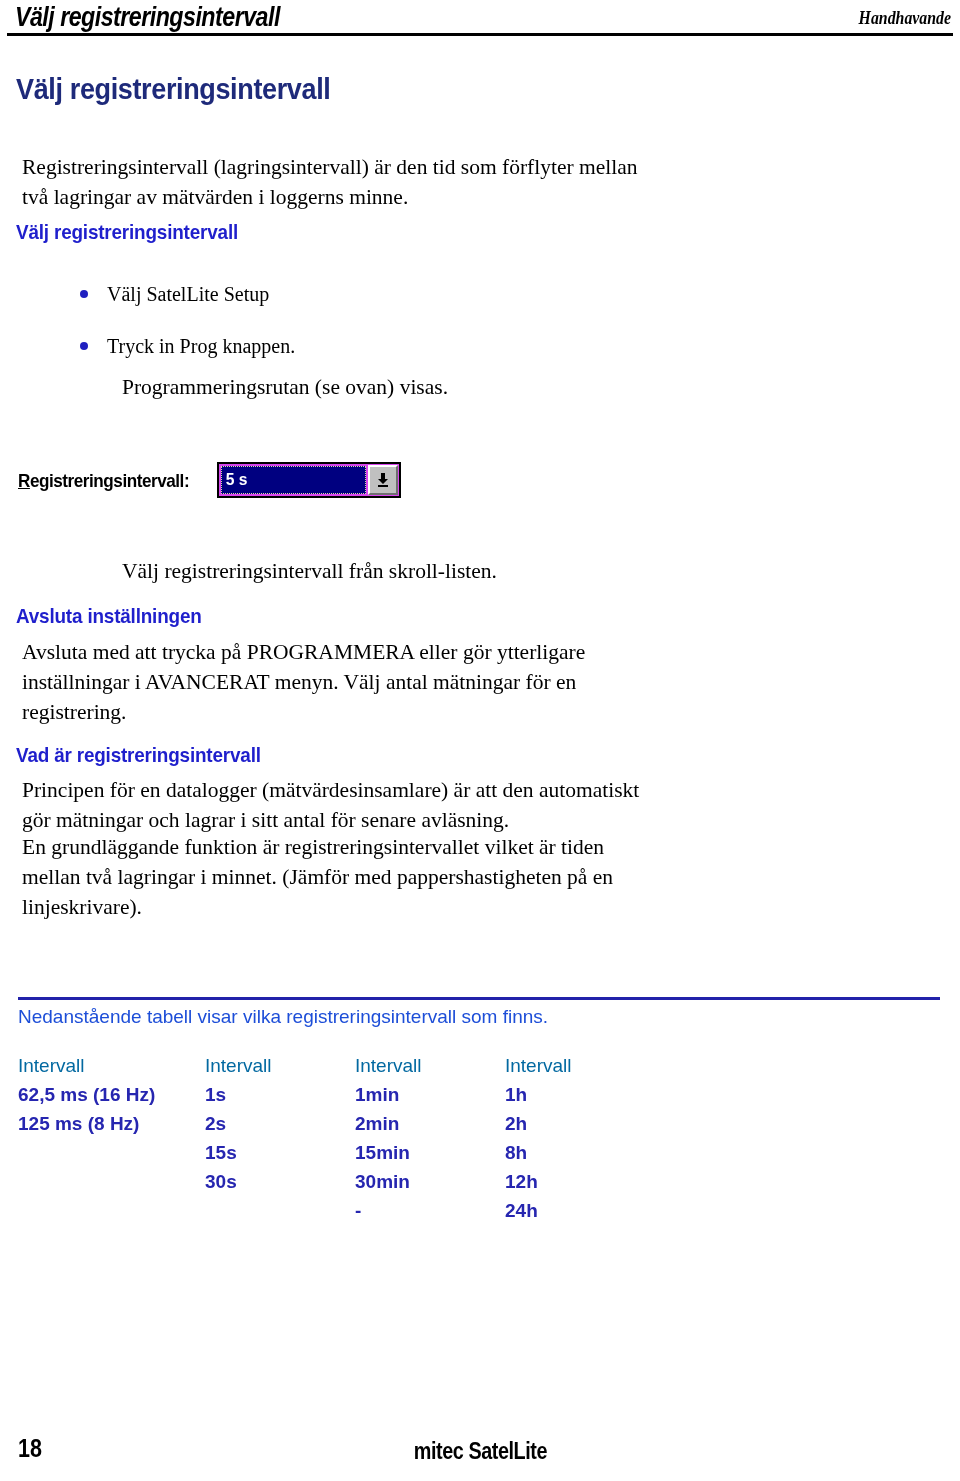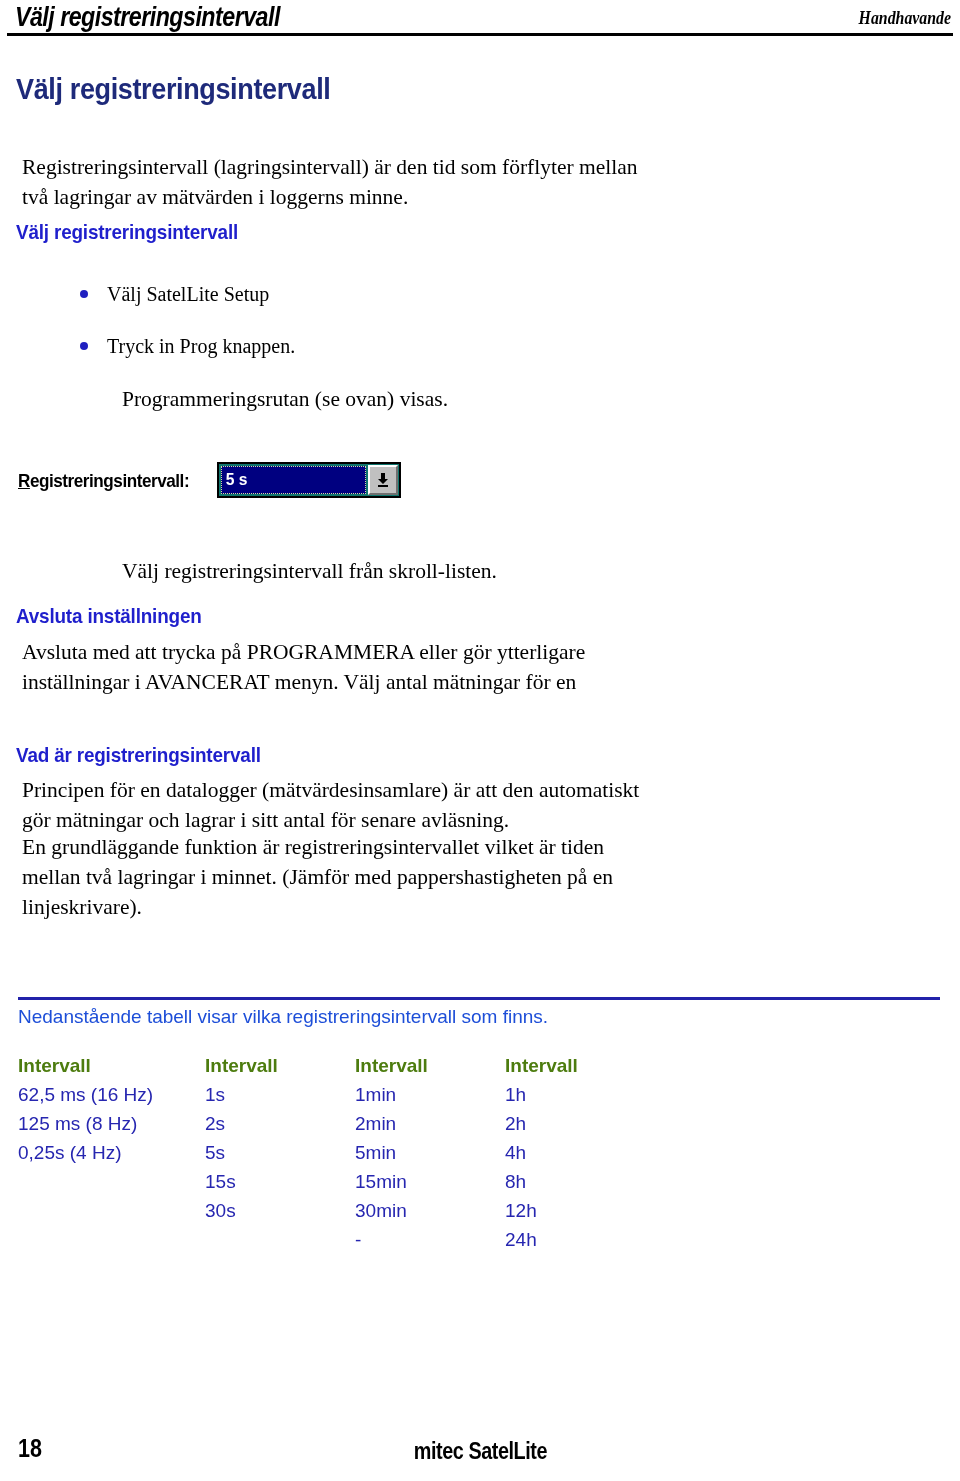--- a/index.html
+++ b/index.html
@@ -137,21 +137,21 @@
     color: #000;
   }
   .combo-label u { text-decoration: underline; }
   .combo-widget {
     position: absolute;
     left: 199px;
     top: 2px;
     width: 184px;
     height: 36px;
     border: 2px solid #000000;
-    background: #0f766e;
+    background: #d946ef;
     box-sizing: border-box;
     display: flex;
     align-items: stretch;
   }
   .combo-field {
     flex: 1 1 auto;
     background: #000080;
     position: relative;
     margin: 2px;
     border: 1px dotted #d8d8a0;
@@ -212,28 +212,28 @@
     position: absolute;
     left: 18px;
     top: 1055px;
     border-collapse: collapse;
     font-family: "Liberation Sans Narrow", "Liberation Sans", sans-serif;
     font-size: 19px;
     color: #2626b0;
   }
   .interval-table th {
     text-align: left;
-    font-weight: bold;
+    font-weight: normal;
     padding: 0 0 7px 0;
-    color: #4d7c0f;
+    color: #0369a1;
     white-space: nowrap;
   }
   .interval-table td {
     text-align: left;
-    font-weight: normal;
+    font-weight: bold;
     padding: 0 0 7px 0;
     color: #2626b0;
     white-space: nowrap;
     vertical-align: top;
   }
   .interval-table .c0 { width: 187px; }
   .interval-table .c1 { width: 150px; }
   .interval-table .c2 { width: 150px; }
   .interval-table .c3 { width: 150px; }
 
@@ -282,21 +282,21 @@
 <div class="sub-head" style="left:16px; top:220px;">Välj registreringsintervall</div>
 
 <div class="bullet-row" style="left:80px; top:283px;">
   <span class="bullet-dot"></span><span>Välj SatelLite Setup</span>
 </div>
 
 <div class="bullet-row" style="left:80px; top:335px;">
   <span class="bullet-dot"></span><span>Tryck in Prog knappen.</span>
 </div>
 
-<div class="serif-p" style="left:122px; top:372px;margin-top:12px;">Programmeringsrutan (se ovan) visas.</div>
+<div class="serif-p" style="left:122px; top:372px;">Programmeringsrutan (se ovan) visas.</div>
 
 <div class="combo-shot">
   <div class="combo-label"><u>R</u><span>egistreringsintervall:</span></div>
   <div class="combo-widget">
     <div class="combo-field">
       <span class="combo-value">5 s</span>
     </div>
     <div class="combo-btn">
       <svg width="14" height="16" viewBox="0 0 14 16">
         <polygon points="5,1 9,1 9,7 12,7 7,12 2,7 5,7" fill="#000000"></polygon>
@@ -305,20 +305,21 @@
     </div>
   </div>
 </div>
 
 <div class="serif-p" style="left:122px; top:556px;text-align:center;">Välj registreringsintervall från skroll-listen.</div>
 
 <div class="sub-head" style="left:16px; top:604px;">Avsluta inställningen</div>
 <div class="serif-p" style="left:22px; top:637px; width:680px;">
   <div>Avsluta med att trycka på PROGRAMMERA eller gör ytterligare</div>
   <div>inställningar i AVANCERAT menyn. Välj antal mätningar för en</div>
+  <div>registrering.</div>
 </div>
 
 <div class="sub-head" style="left:16px; top:743px;">Vad är registreringsintervall</div>
 <div class="serif-p" style="left:22px; top:775px; width:700px;">
   <div>Principen för en datalogger (mätvärdesinsamlare) är att den automatiskt</div>
   <div>gör mätningar och lagrar i sitt antal för senare avläsning.</div>
 </div>
 <div class="serif-p" style="left:22px; top:832px; width:700px;">
   <div>En grundläggande funktion är registreringsintervallet vilket är tiden</div>
   <div>mellan två lagringar i minnet. (Jämför med pappershastigheten på en</div>
@@ -344,26 +345,20 @@
       <td>1min</td>
       <td>1h</td>
     </tr>
     <tr>
       <td>125 ms (8 Hz)</td>
       <td>2s</td>
       <td>2min</td>
       <td>2h</td>
     </tr>
     <tr>
-      <td>0,25s (4 Hz)</td>
-      <td>5s</td>
-      <td>5min</td>
-      <td>4h</td>
-    </tr>
-    <tr>
       <td></td>
       <td>15s</td>
       <td>15min</td>
       <td>8h</td>
     </tr>
     <tr>
       <td></td>
       <td>30s</td>
       <td>30min</td>
       <td>12h</td>

